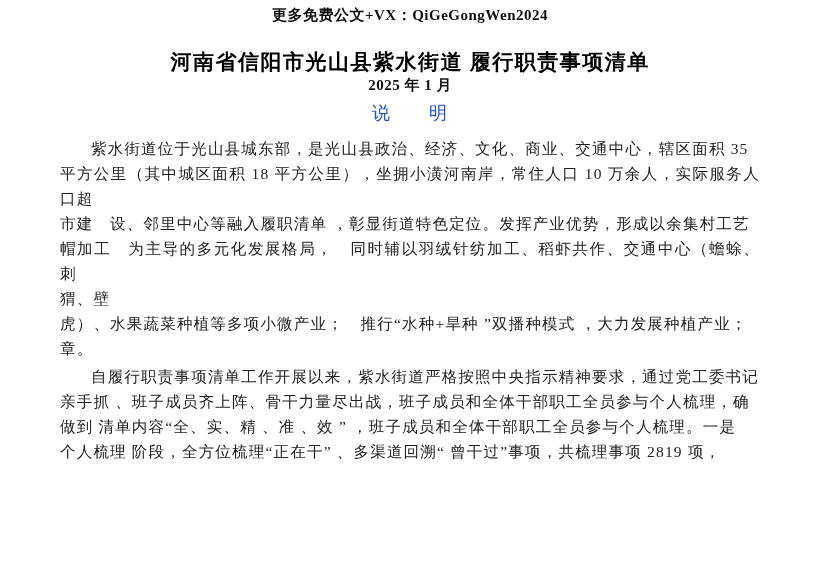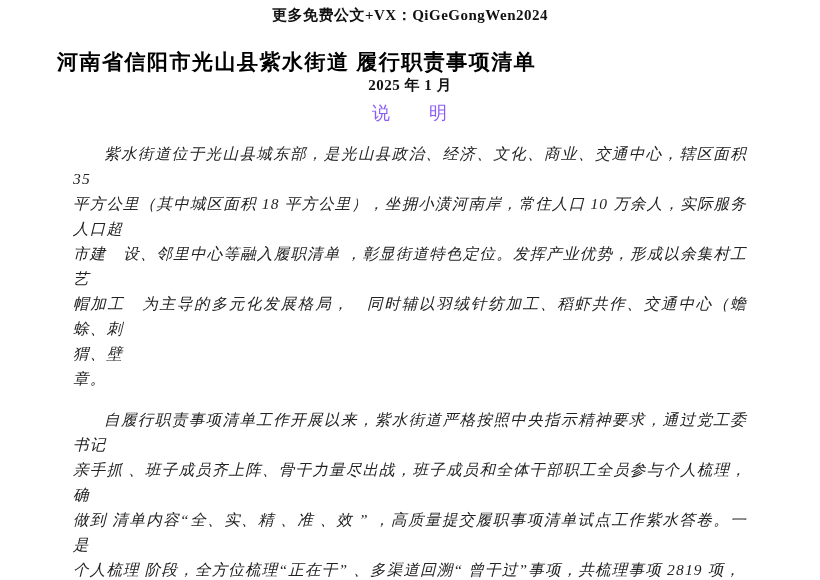--- a/index.html
+++ b/index.html
@@ -20,49 +20,50 @@
   }
   .watermark {
     text-align: center;
     font-weight: bold;
     font-size: 15px;
     letter-spacing: 0.5px;
     color: #111111;
     margin-top: 2px;
   }
   .doc-title {
+    text-align: center;
     font-weight: bold;
     font-size: 21px;
     letter-spacing: 1.5px;
     color: #000000;
     margin-top: 23px;
   }
   .doc-date {
     text-align: center;
     font-weight: bold;
     font-size: 15px;
     letter-spacing: 0.5px;
     color: #111111;
   }
   .section-heading {
     text-align: center;
     font-size: 18px;
     letter-spacing: 1px;
-    color: #8b5cf6;
+    color: #1d4ed8;
     margin-top: 6px;
   }
   .document-body {
     margin-top: 11px;
     font-size: 15.5px;
     line-height: 25px;
     letter-spacing: 1.2px;
     text-align: justify;
     color: #222222;
   }
-  .paragraph { margin: 16px; font-style: italic; }
+  .paragraph { margin: 3px; }
   .line {
     white-space: pre-wrap;
     min-height: 25px;
   }
   .line.indent { text-indent: 2em; }
 </style>
 </head>
 <body>
 
 <div class="page">
@@ -74,22 +75,23 @@
 
   <div class="section-heading">说　　明</div>
 
   <div class="document-body">
       <div class="paragraph">
         <div class="line indent">紫水街道位于光山县城东部，是光山县政治、经济、文化、商业、交通中心，辖区面积 35</div>
         <div class="line">平方公里（其中城区面积 18 平方公里），坐拥小潢河南岸，常住人口 10 万余人，实际服务人口超</div>
         <div class="line">市建　设、邻里中心等融入履职清单 ，彰显街道特色定位。发挥产业优势，形成以余集村工艺</div>
         <div class="line">帽加工　为主导的多元化发展格局，　同时辅以羽绒针纺加工、稻虾共作、交通中心（蟾蜍、刺</div>
         <div class="line">猬、壁</div>
+        <div class="line">虎）、水果蔬菜种植等多项小微产业；　推行“水种+旱种 ”双播种模式 ，大力发展种植产业；</div>
         <div class="line">章。</div>
       </div>
       <div class="paragraph">
         <div class="line indent">自履行职责事项清单工作开展以来，紫水街道严格按照中央指示精神要求，通过党工委书记</div>
         <div class="line">亲手抓 、班子成员齐上阵、骨干力量尽出战，班子成员和全体干部职工全员参与个人梳理，确</div>
-        <div class="line">做到 清单内容“全、实、精 、准 、效 ” ，高质量提交履职事项清单试点工作紫水答卷。一是</div>
+        <div class="line">做到 清单内容“全、实、精 、准 、效 ” ，班子成员和全体干部职工全员参与个人梳理。一是</div>
         <div class="line">个人梳理 阶段，全方位梳理“正在干” 、多渠道回溯“ 曾干过”事项，共梳理事项 2819 项，</div>
       </div>
     </div>
 </div>
 
 </body></html>

